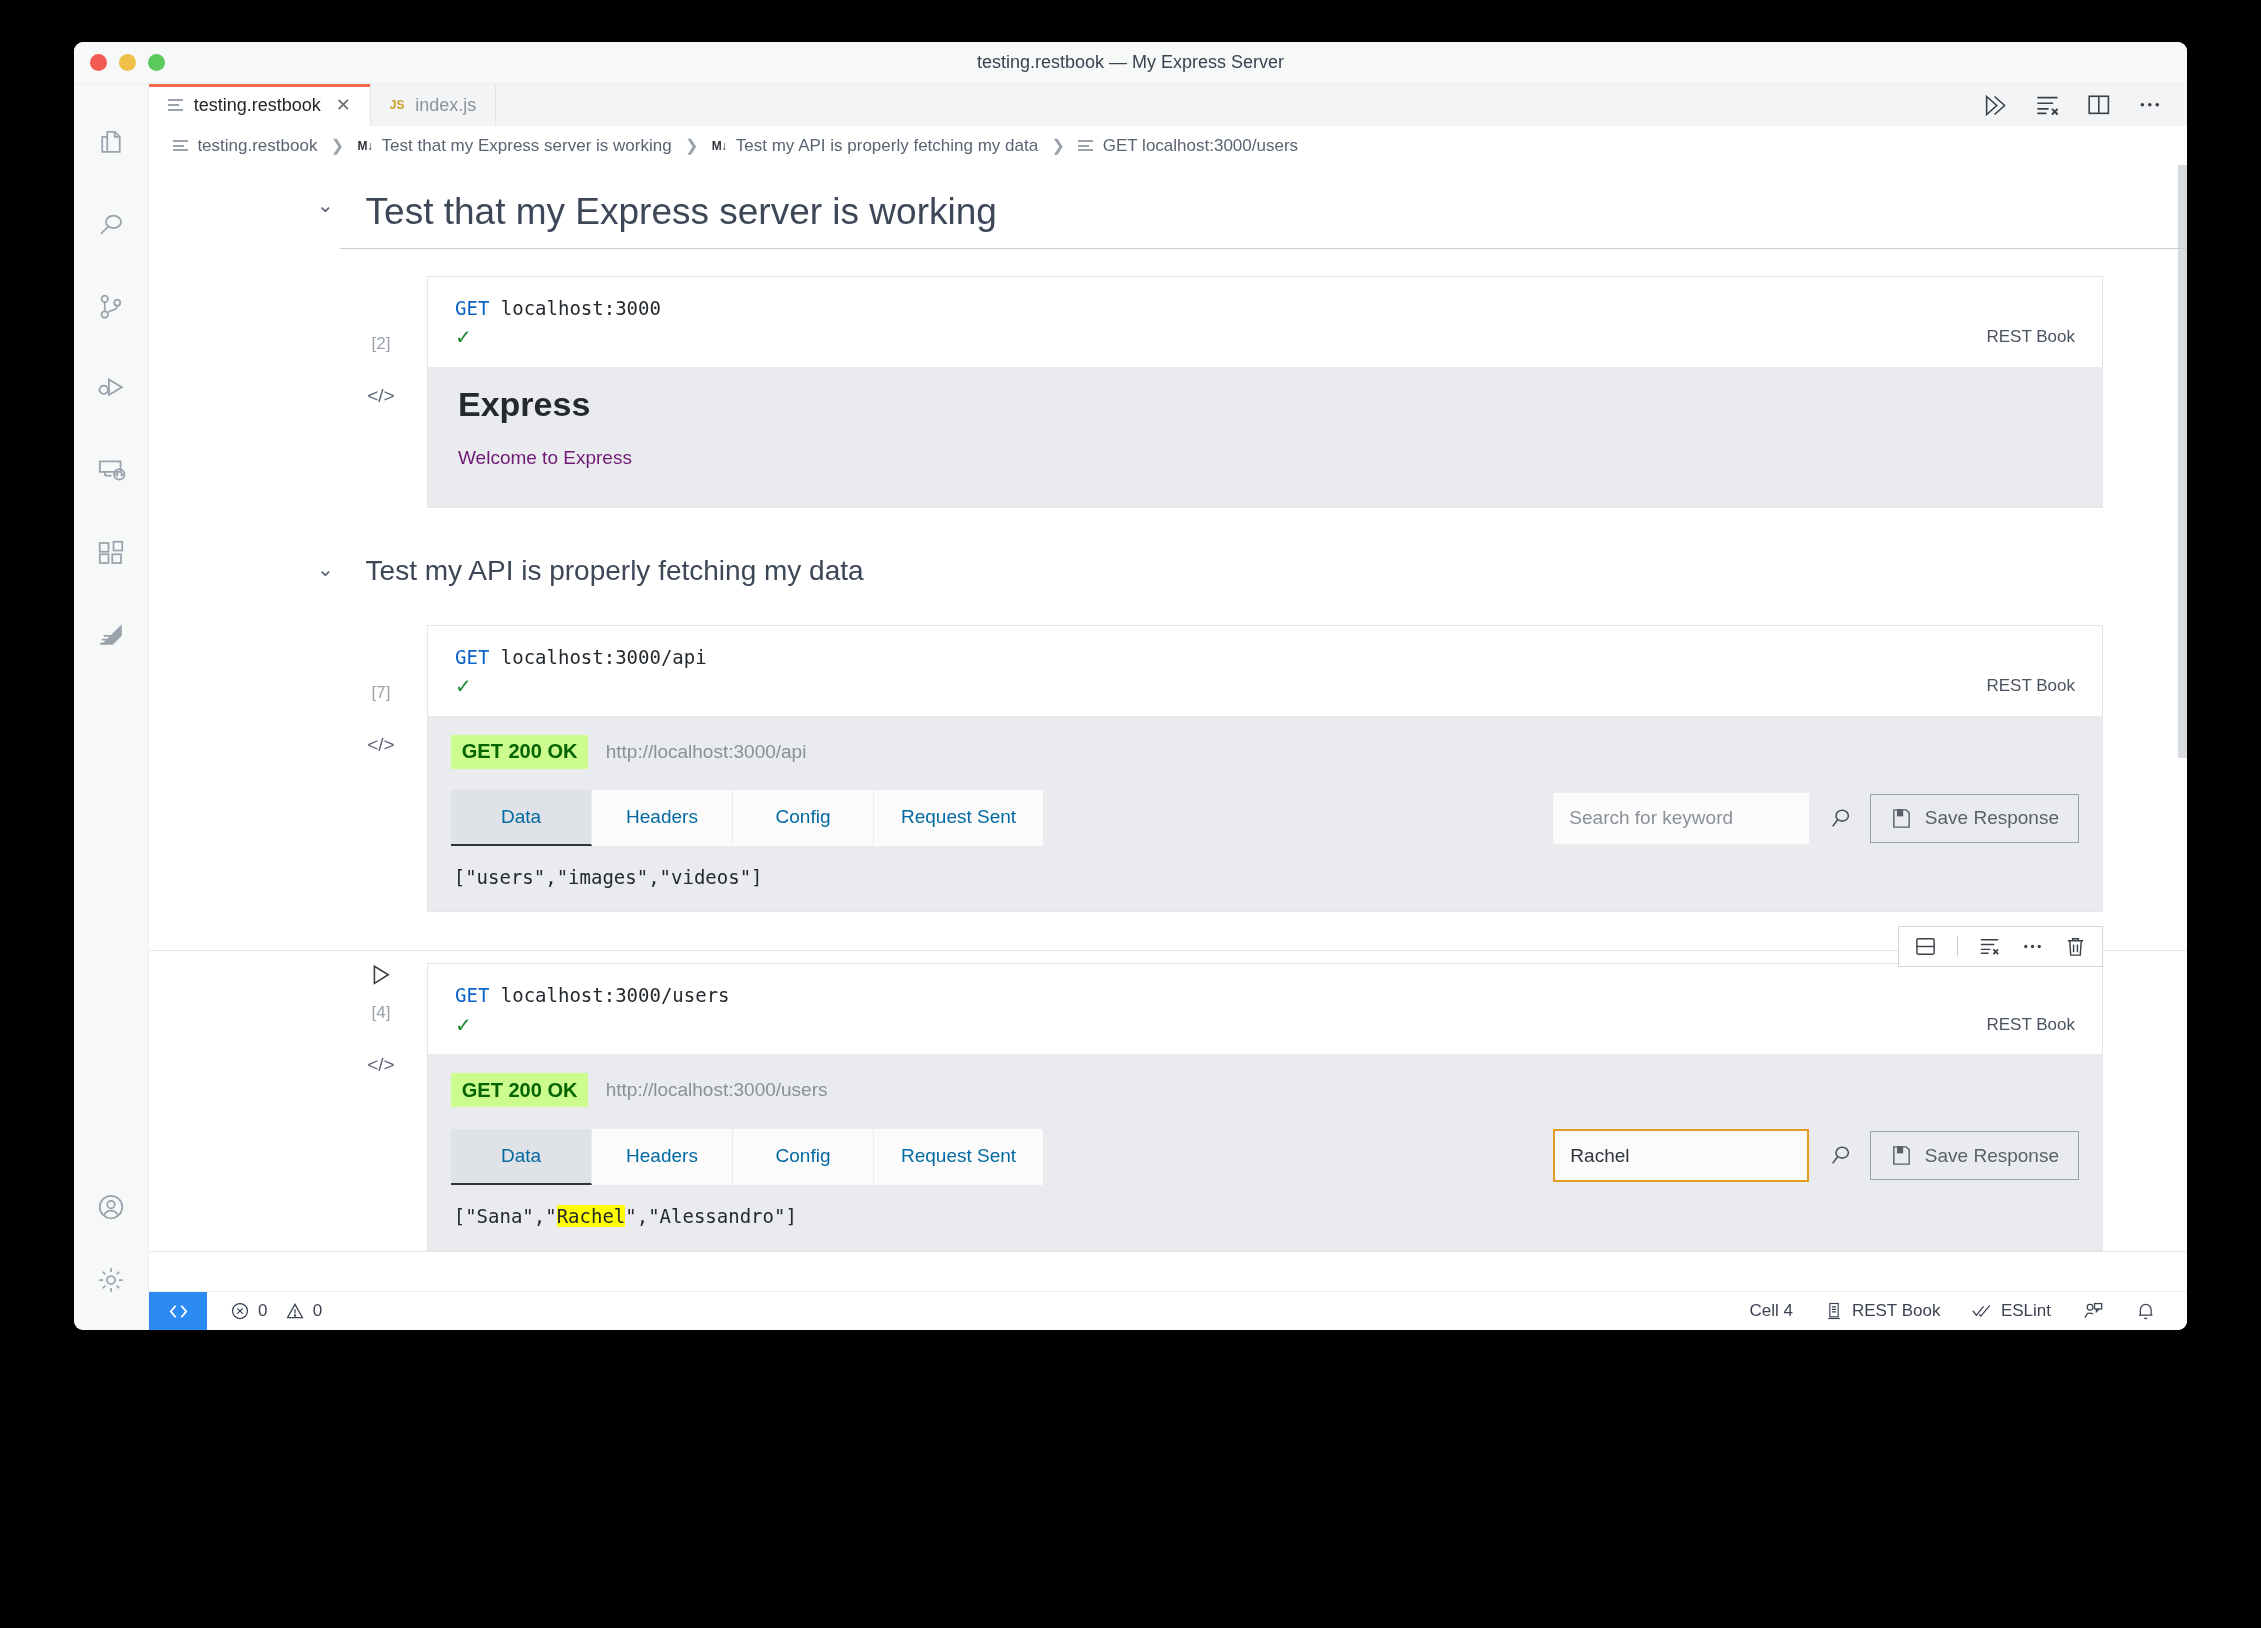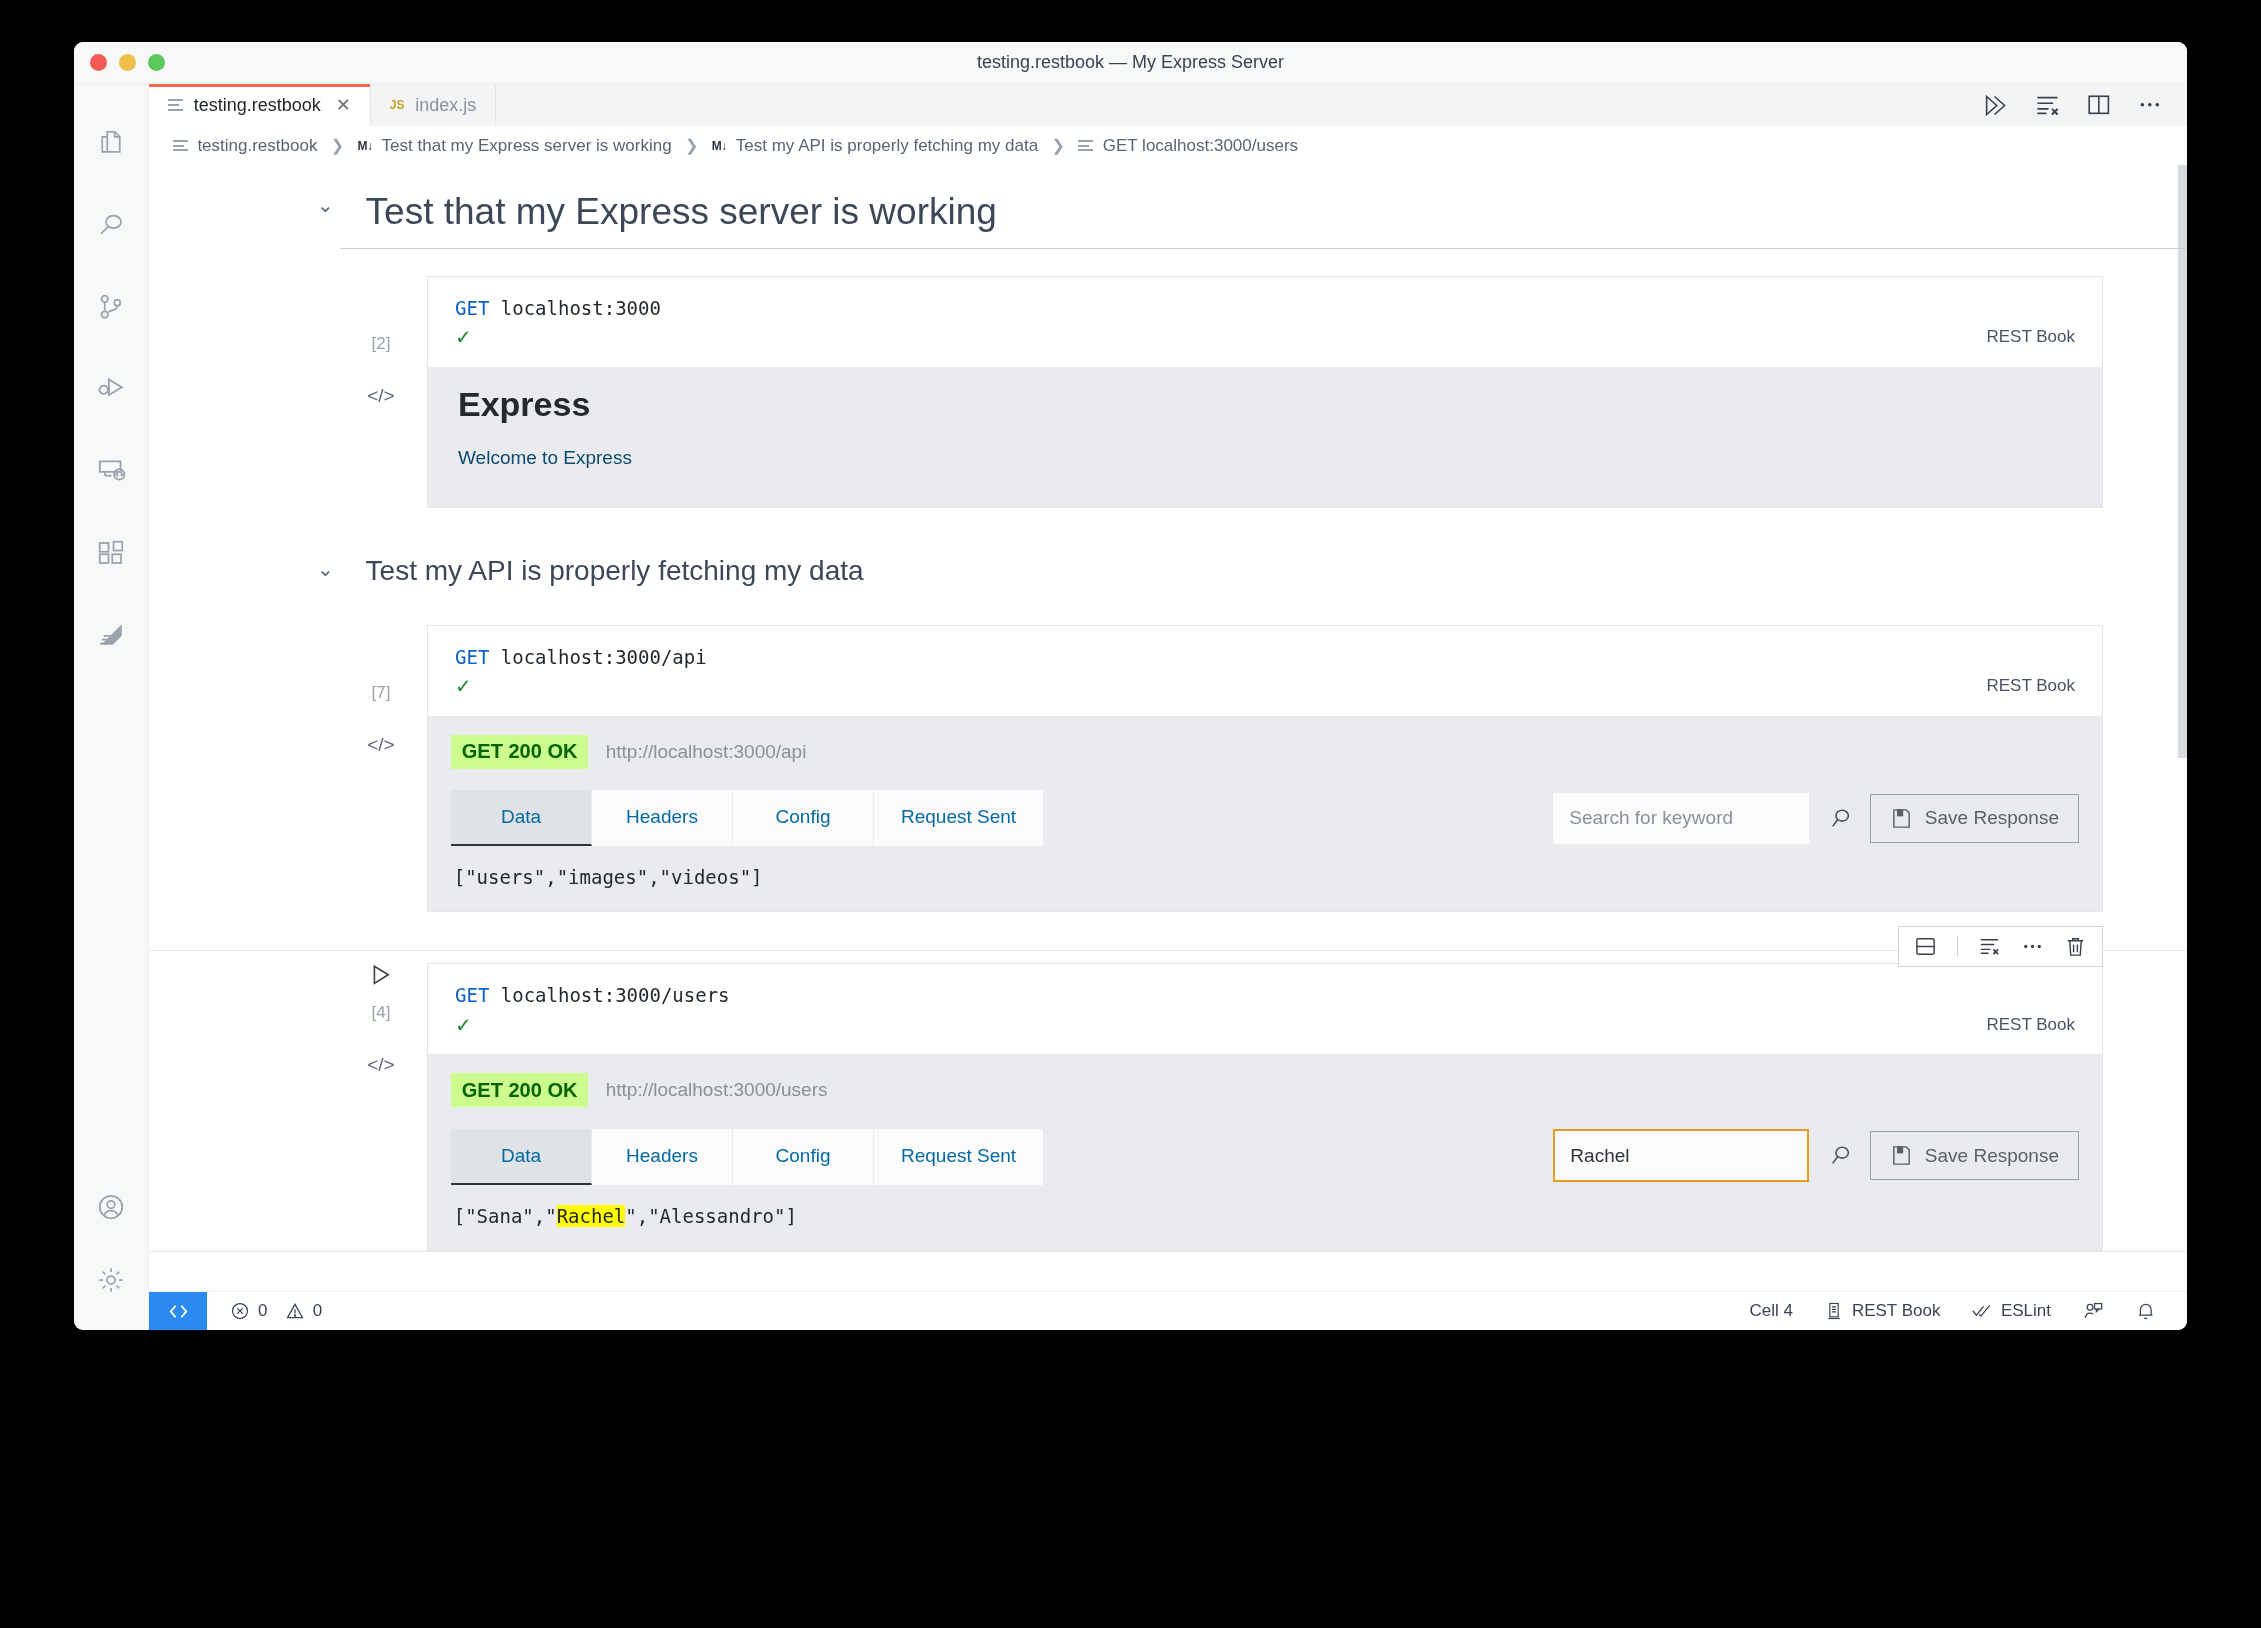--- a/index.html
+++ b/index.html
@@ -189,21 +189,21 @@
   }
   .check { color: #1f8b34; font-size: 20px; font-family: "DejaVu Sans", sans-serif;}
   .kernel-label { color: #4a5360; font-size: 17px; }
   
   .output {
     background: #e9ebee;
     padding: 0;
   }
   .html-out { padding: 18px 30px 38px 30px; }
   .html-out h1 { font-size: 34px; color: #25292e; font-weight: bold; margin-bottom: 23px; }
-  .html-out p { font-size: 19px; color: #0c4a6e; }
+  .html-out p { font-size: 19px; color: #701a75; }
   
   .resp { padding: 19px 23px 23px 23px; }
   .resp-head { display: flex; align-items: center; gap: 17.5px; }
   .badge {
     background: #ccfb8e;
     color: #036400;
     font-size: 20px;
     font-weight: bold;
     padding: 5.4px 10.8px;
     line-height: 1.15;

